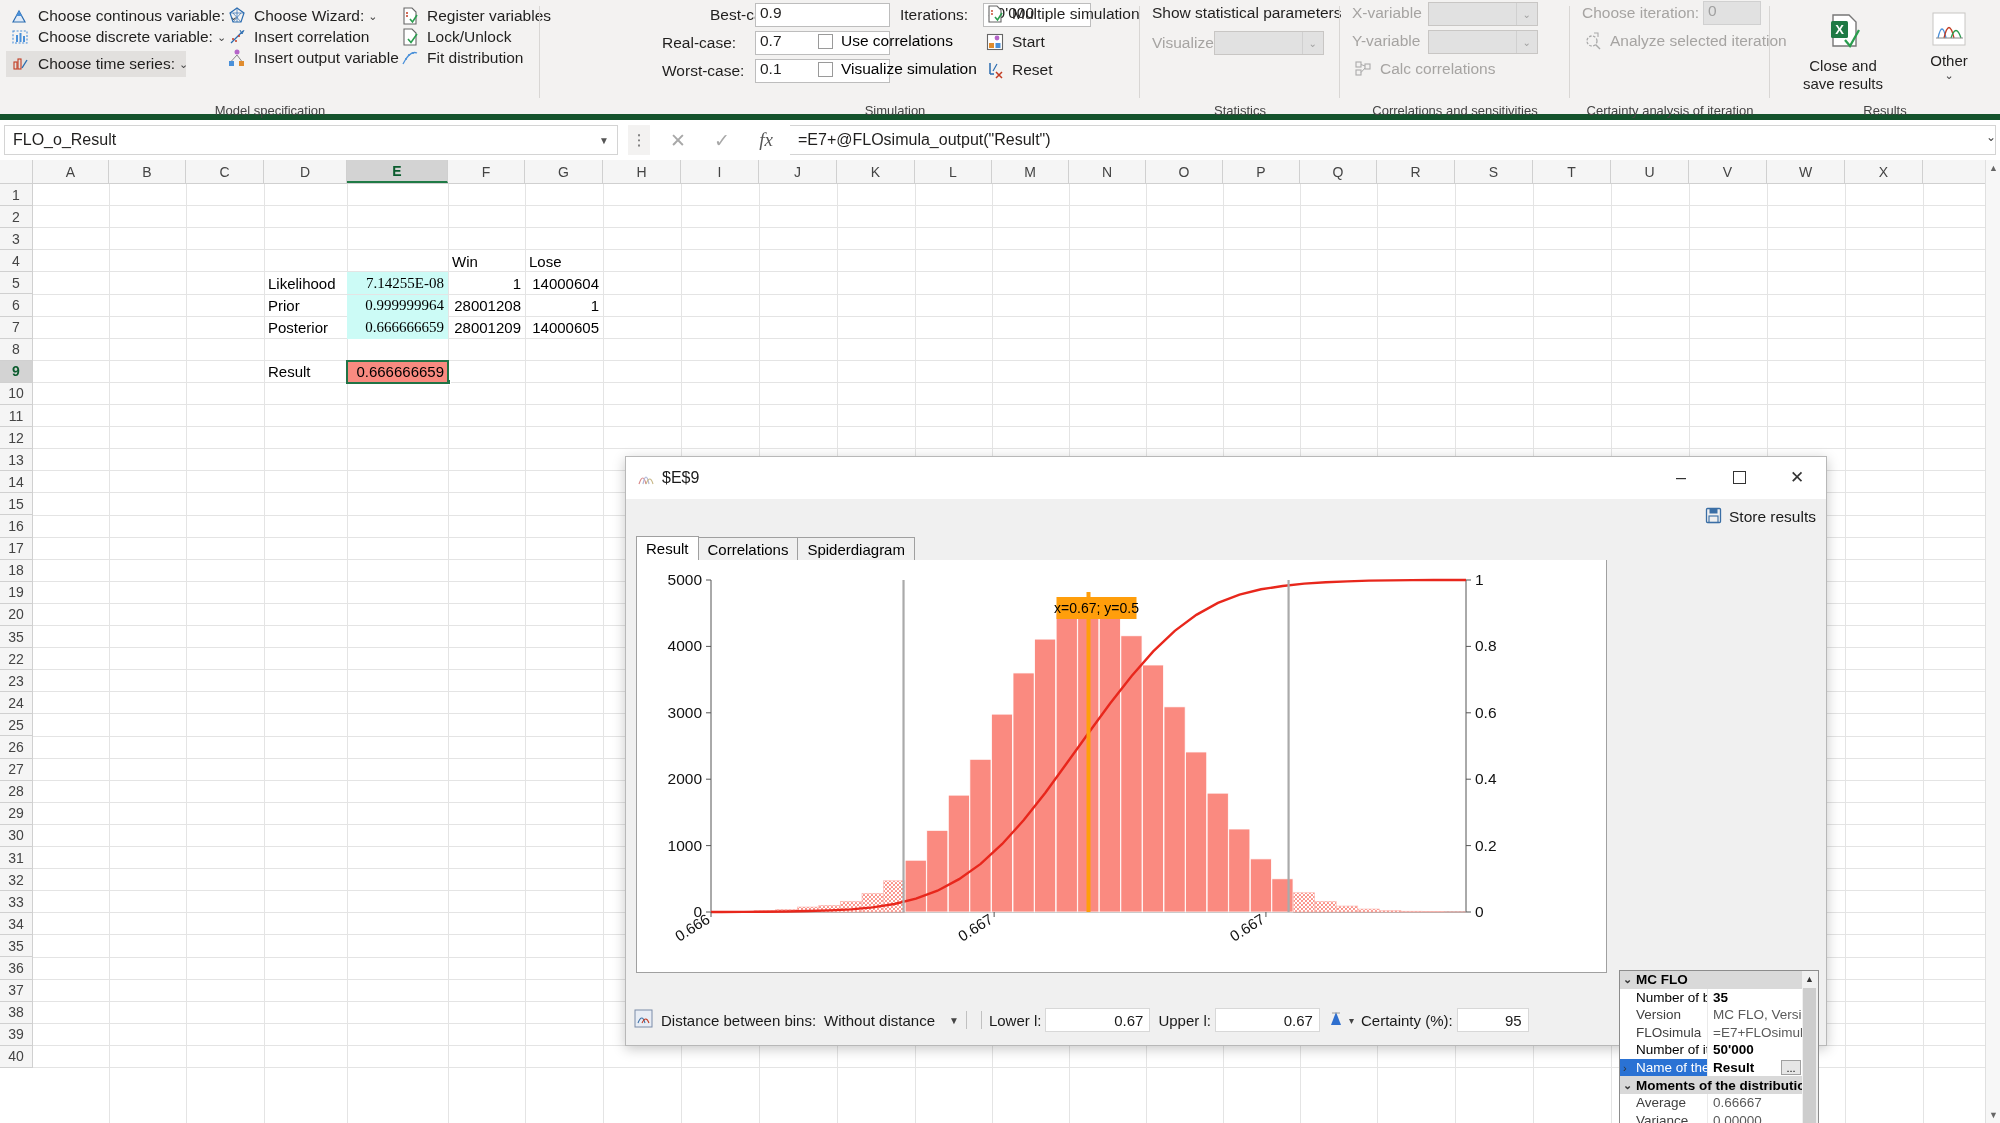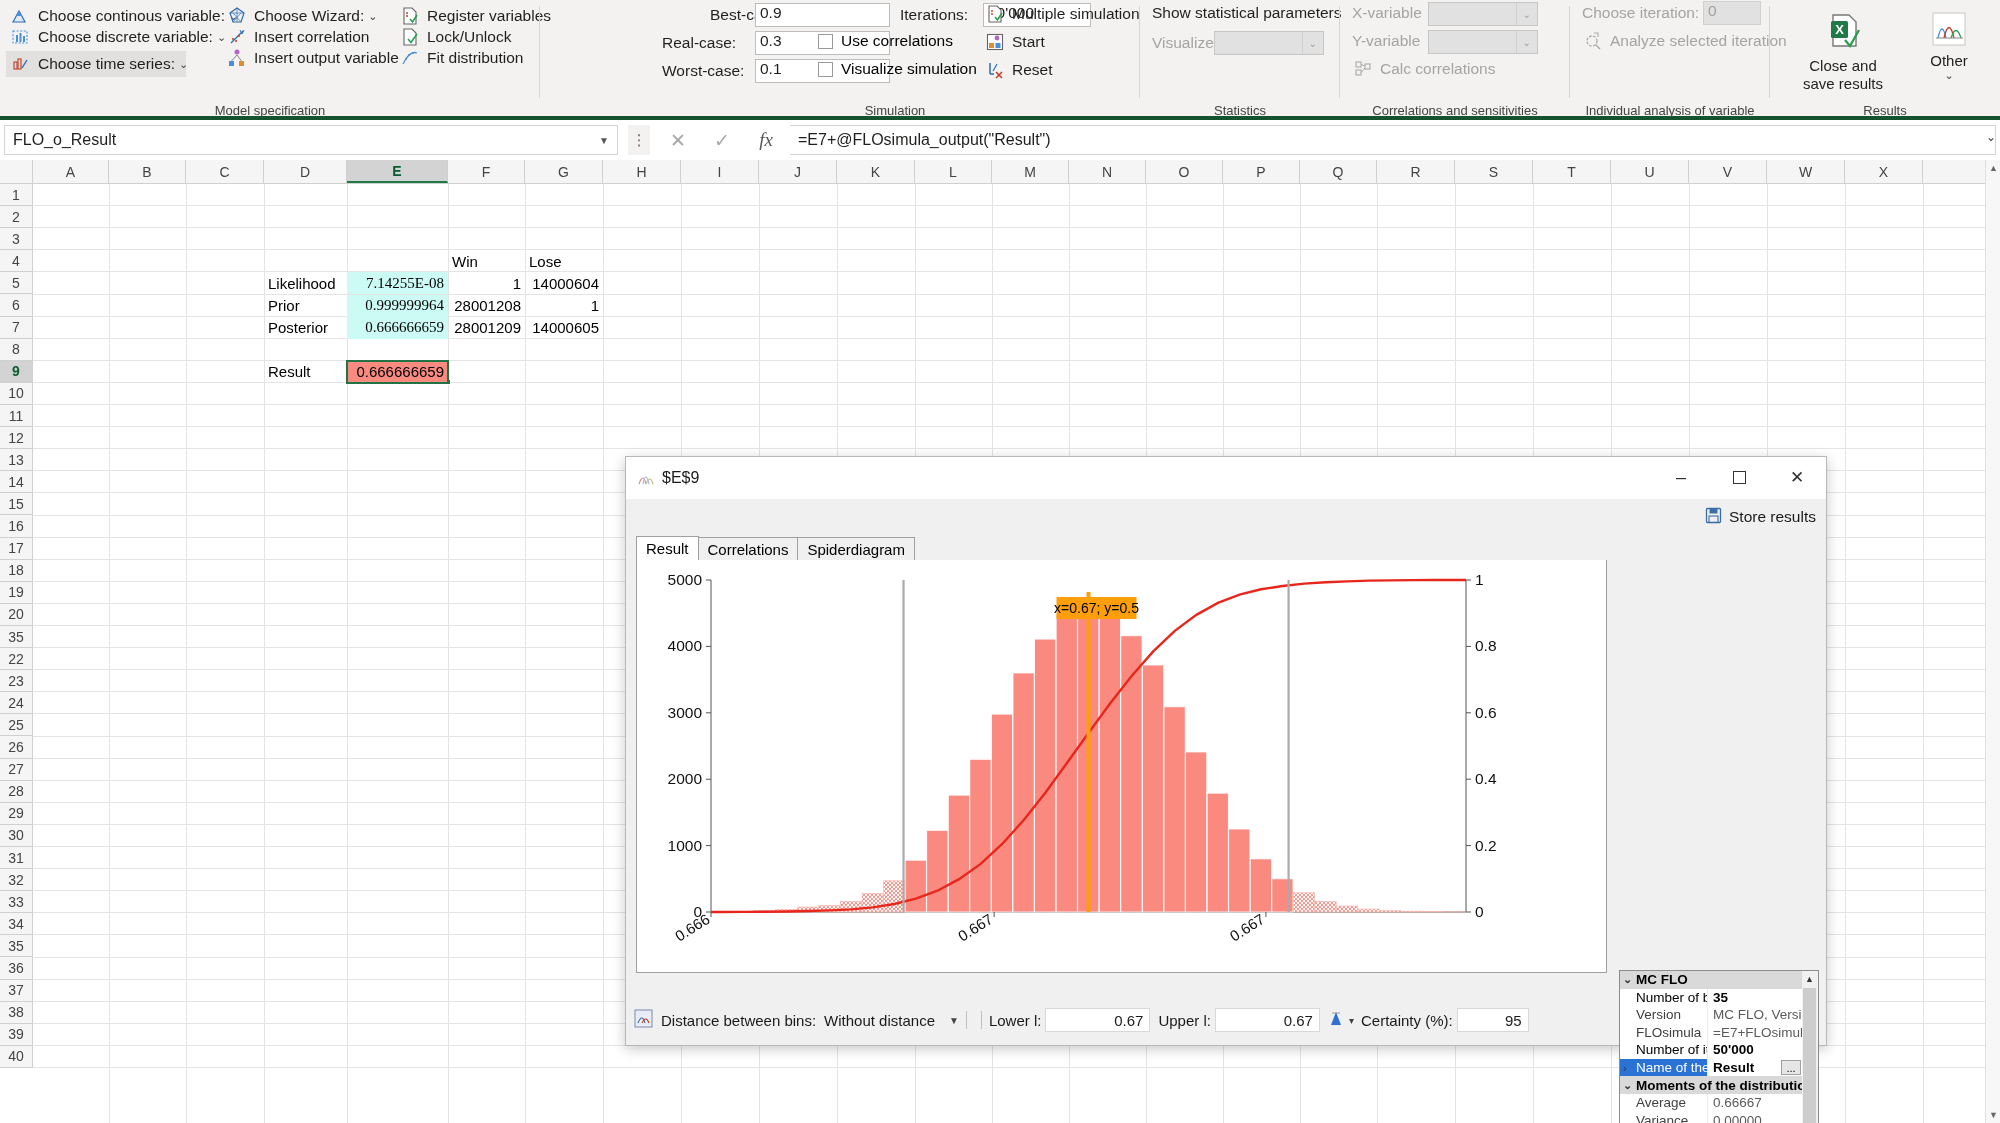--- a/index.html
+++ b/index.html
@@ -9,21 +9,21 @@
     width: 2000px; height: 1123px;
     overflow: hidden;
     font-family: "Liberation Sans", sans-serif;
     background: #ffffff;
   }
 
   
   #ribbon {
     position: absolute; left: 0; top: 0; width: 2000px; height: 120px;
     background: #f3f2f1;
-    border-bottom: 4px solid #14532d;
+    border-bottom: 6px solid #14532d;
   }
   .rgroup { position: absolute; top: 0; height: 120px; }
   .rgroup-label {
     position: absolute; bottom: 2px; width: 100%;
     text-align: center; font-size: 13px; color: #444; white-space: nowrap;
   }
   .rgroup-sep {
     position: absolute; top: 6px; width: 1px; height: 92px; background: #d8d6d4;
   }
   .rbtn {
@@ -275,21 +275,21 @@
     </div>
     <div class="rgroup-label">Model specification</div>
     <div class="rgroup-sep" style="right:0;"></div>
   </div>
 
 
   <div class="rgroup" style="left:650px; width:490px;">
     <div class="rfield-label" style="left:12px; top:6px;margin-left:48px;">Best-case:</div>
     <div class="rinput" style="left:105px; top:3px; width:135px;">0.9</div>
     <div class="rfield-label" style="left:12px; top:34px;">Real-case:</div>
-    <div class="rinput" style="left:105px; top:31px; width:135px;">0.3</div>
+    <div class="rinput" style="left:105px; top:31px; width:135px;">0.7</div>
     <div class="rfield-label" style="left:12px; top:62px;">Worst-case:</div>
     <div class="rinput" style="left:105px; top:59px; width:135px;">0.1</div>
 
     <div class="rfield-label" style="left:250px; top:6px;">Iterations:</div>
     <div class="rinput" style="left:333px; top:3px; width:108px;">50'000</div>
     <div class="rcheck" style="left:168px; top:32px;">
       <span class="rcheckbox"></span>
       <span>Use correlations</span>
     </div>
     <div class="rcheck" style="left:168px; top:60px;">
@@ -373,21 +373,21 @@
     <div class="rbtn disabled" style="left:8px; top:28px; width:190px;">
       <span class="ricon">
         <svg width="20" height="20" viewBox="0 0 20 20">
             <circle cx="9" cy="10" r="5" fill="none" stroke="#aaa" stroke-width="1.3" stroke-dasharray="2.5 1.5"></circle>
             <path d="M12.5 13.5 L17 18" stroke="#aaa" stroke-width="1.4"></path>
             <path d="M11 2 L15 2 L15 6" stroke="#aaa" stroke-width="1.1" fill="none"></path>
           </svg>
       </span>
       <span class="rlabel">Analyze selected iteration</span>
     </div>
-    <div class="rgroup-label">Individual analysis of variable</div>
+    <div class="rgroup-label">Certainty analysis of iteration</div>
     <div class="rgroup-sep" style="right:0;"></div>
   </div>
 
   <div class="rgroup" style="left:1770px; width:230px;">
     <div class="bigbtn" style="left:18px; width:110px;">
       <span>
         <svg width="44" height="44" viewBox="0 0 44 44">
             <path d="M12 5 h16 l7 7 v24 h-23 z" fill="#fff" stroke="#777" stroke-width="1.4"></path>
             <rect x="10" y="11" width="17" height="17" rx="1.5" fill="#1f7a45"></rect>
             <text x="18.5" y="24" font-family="Liberation Sans" font-size="13" font-weight="bold" fill="#fff" text-anchor="middle">X</text>

